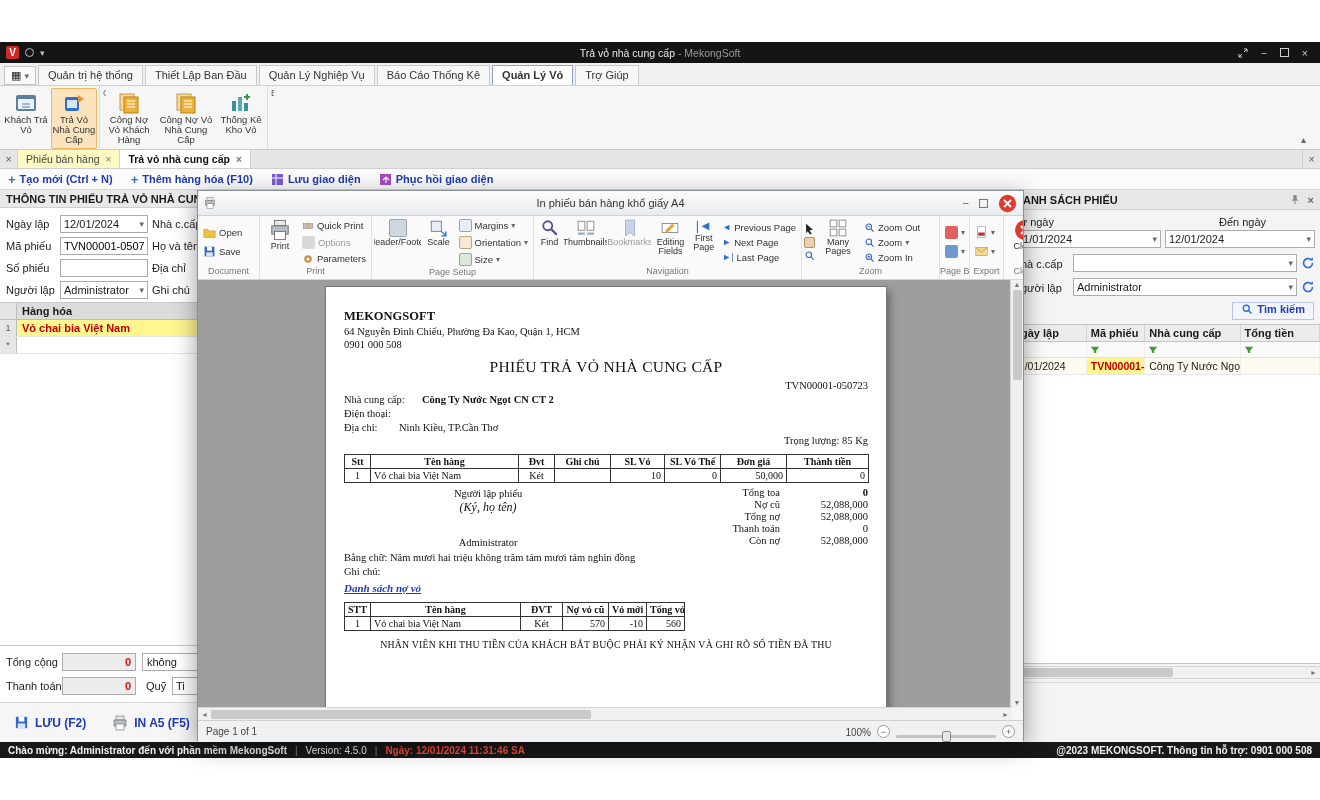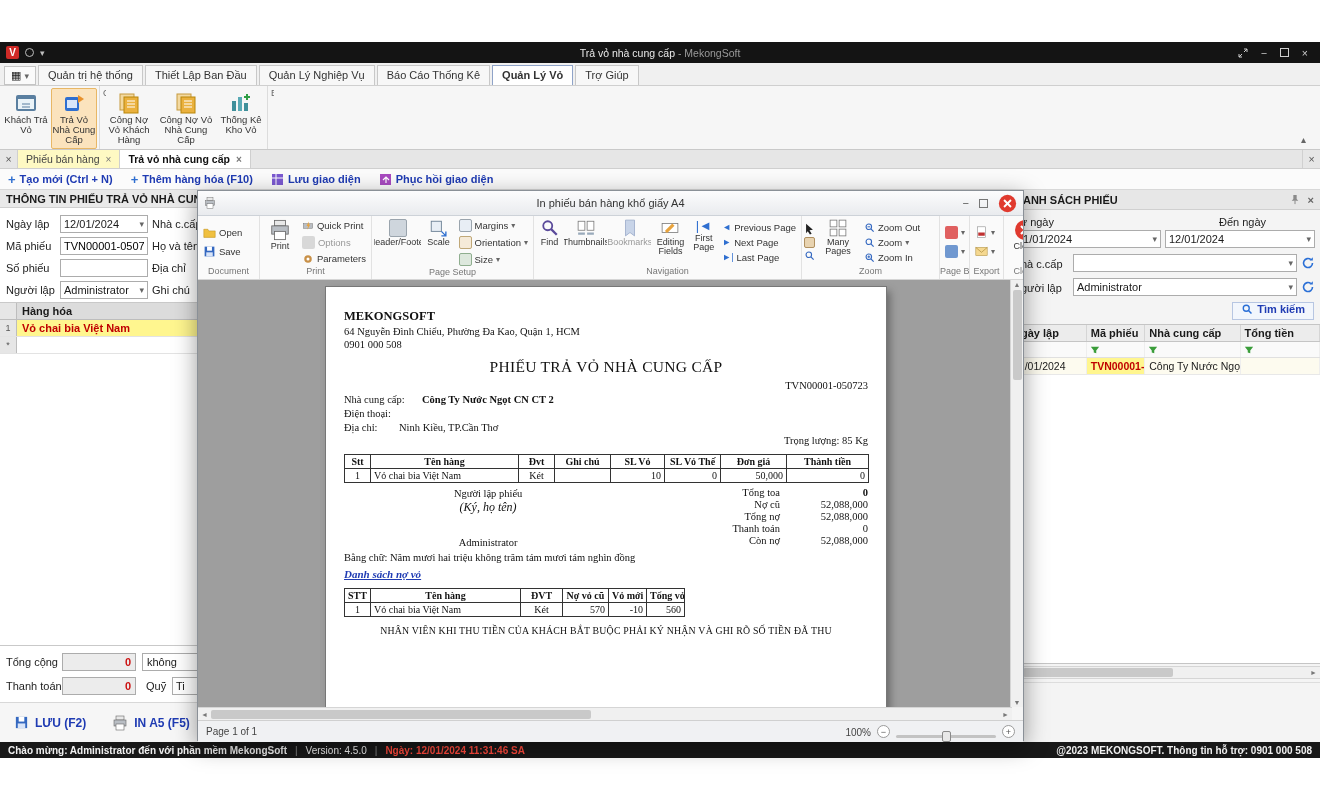--- a/index.html
+++ b/index.html
@@ -880,20 +880,21 @@
             <div class="p-trow">
                 <span class="tl">Còn nợ</span>
                 <span class="tv">52,088,000</span>
               </div>
           </div>
         </div>
         <div class="p-words">
           <span>Bằng chữ:</span>
           <span>Năm mươi hai triệu không trăm tám mươi tám nghìn đồng</span>
         </div>
+        <div class="p-note">Ghi chú:</div>
         <div class="p-debt">Danh sách nợ vỏ</div>
         <table class="rpt" style="width:340px">
           <tbody>
               <tr>
             <th style="width:26px">STT</th>
             <th style="width:150px">Tên hàng</th>
             <th style="width:42px">ĐVT</th>
             <th style="width:46px">Nợ vỏ cũ</th>
             <th style="width:38px">Vỏ mới</th>
             <th style="width:38px">Tổng vỏ</th>

